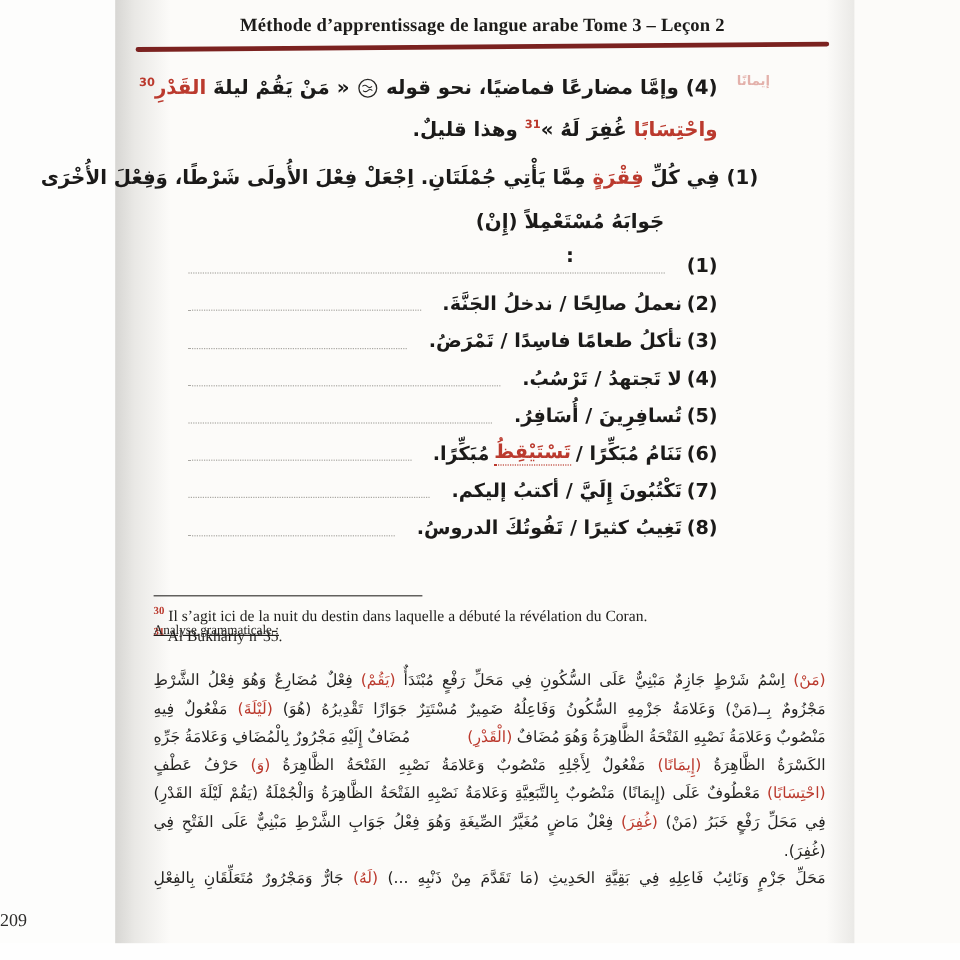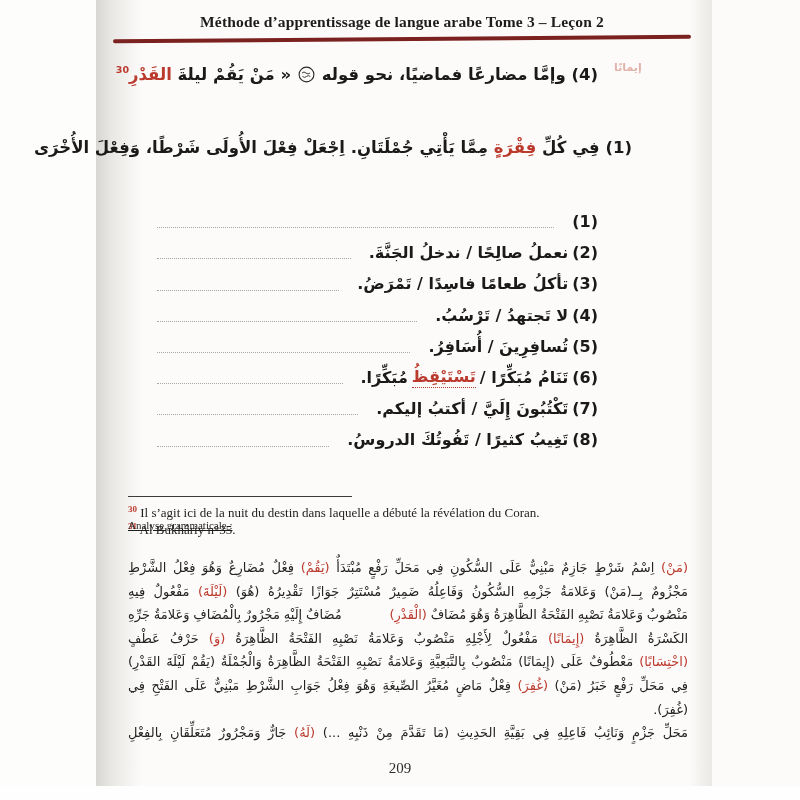--- a/index.html
+++ b/index.html
@@ -51,21 +51,21 @@
   .fn-sup{font-size:9px;vertical-align:super;font-weight:bold;}
   .an-label{position:absolute;left:128px;top:519px;font-size:11px;color:#1e1d1b;
     text-decoration:underline;}
 
   .an-block{position:absolute;left:128px;top:556px;width:560px;}
   .an-line{height:23.6px;direction:rtl;font-family:"DejaVu Sans",sans-serif;font-size:13px;
     color:#242321;line-height:23.6px;text-align:justify;text-align-last:justify;
     white-space:nowrap;overflow:visible;word-spacing:-.5px;}
   .an-line.last{text-align-last:right;}
 
-  .pg-num{position:absolute;left:0;top:760px;width:800px;text-align:center;
+  .pg-num{position:absolute;left:0;top:760px;width:800px;
     font-size:15px;color:#2e2d2b;}
   .medal{display:inline-block;vertical-align:-3px;margin:0 1px;}
 </style>
 </head>
 <body>
 
 <div class="page">
   <div class="edge-left-outer"></div>
   <div class="edge-left"></div>
   <div class="edge-right"></div>
@@ -81,27 +81,33 @@
       <svg width="17" height="17" viewBox="0 0 17 17">
         <circle cx="8.5" cy="8.5" r="7.4" fill="none" stroke="#2a2927" stroke-width="1.1"></circle>
         <path d="M4 7 q2 -2 4 0 t4 0" fill="none" stroke="#2a2927" stroke-width=".9"></path>
         <path d="M4.5 10.5 q2 1.8 4 0 t3.8 0" fill="none" stroke="#2a2927" stroke-width=".9"></path>
       </svg>
     </span>
     <span class="seg">« مَنْ يَقُمْ ليلةَ</span>
     <span class="seg red" style="color:#bb3a2e">القَدْرِ</span><span class="sup" style="color:#bb3a2e">30</span>
   </div>
   <div class="s4-faded" style="color:#bb3a2e">إيمانًا</div>
+  <div class="s4-l2 ar">
+    <span class="seg red" style="color:#bb3a2e">واحْتِسَابًا</span>
+    <span class="seg">غُفِرَ لَهُ »</span><span class="sup" style="color:#bb3a2e">31</span>
+    <span class="seg">وهذا قليلٌ.</span>
+  </div>
 
   <div class="i1-l1 ar">
     <span class="seg">(1)</span>
     <span class="seg">فِي كُلِّ</span>
     <span class="seg red" style="color:#bb3a2e">فِقْرَةٍ</span>
     <span class="seg">مِمَّا يَأْتِي جُمْلَتَانِ. اِجْعَلْ فِعْلَ الأُولَى شَرْطًا، وَفِعْلَ الأُخْرَى</span>
   </div>
+  <div class="i1-l2 ar">جَوابَهُ مُسْتَعْمِلاً (إِنْ) :</div>
 
   <div class="ex-list">
     <div class="ex-row" dir="rtl">
       <span class="seg">(1)</span>
       <span class="dots"></span>
     </div>
     <div class="ex-row" dir="rtl">
       <span class="seg">(2)</span>
       <span class="seg">نعملُ صالِحًا / ندخلُ الجَنَّةَ.</span>
       <span class="dots"></span>

